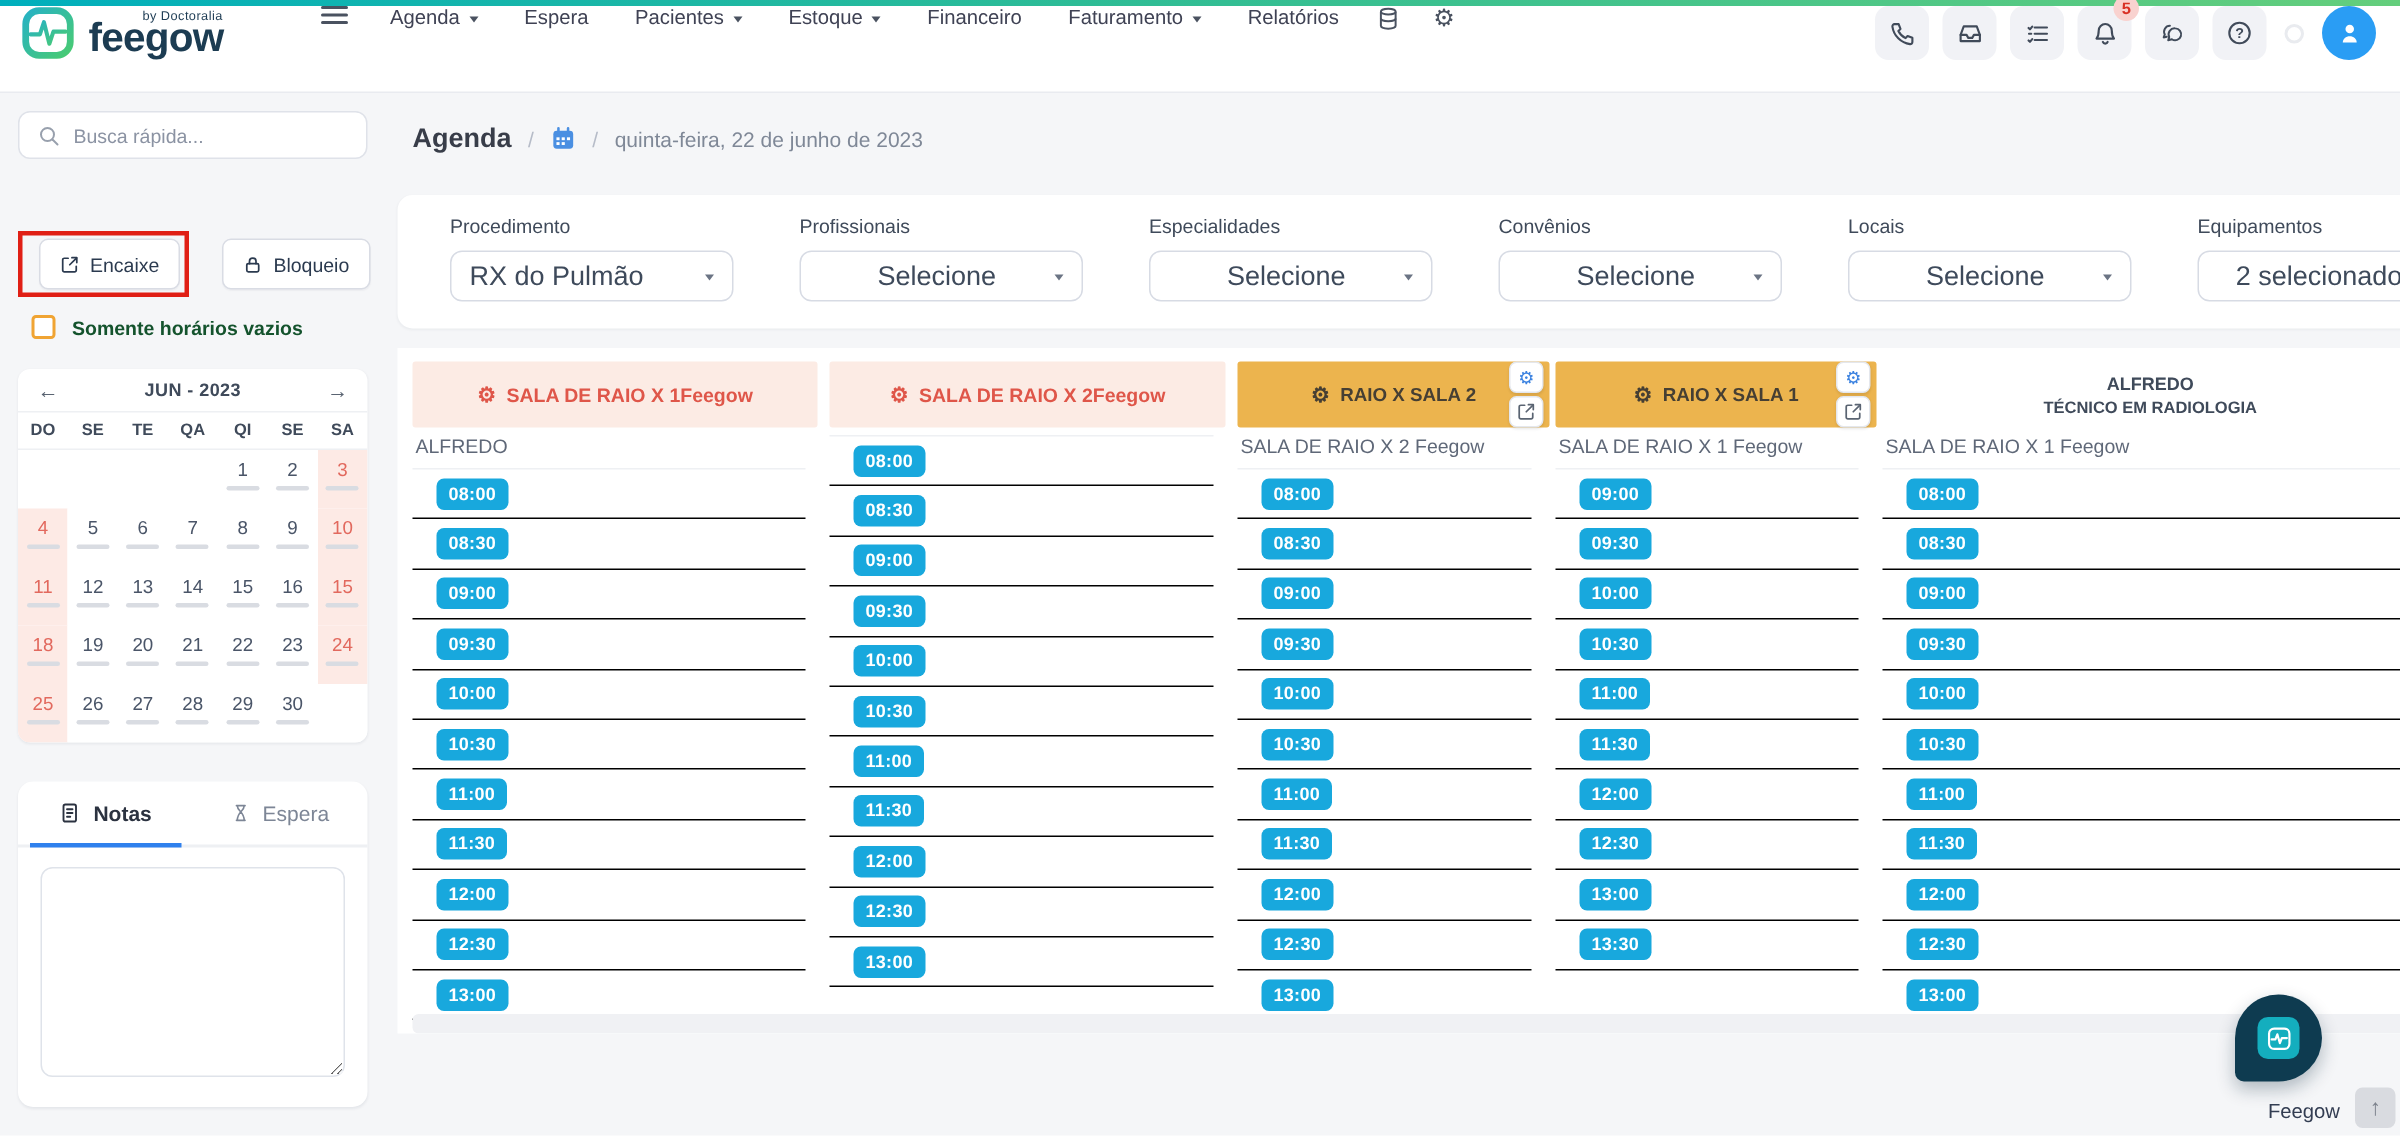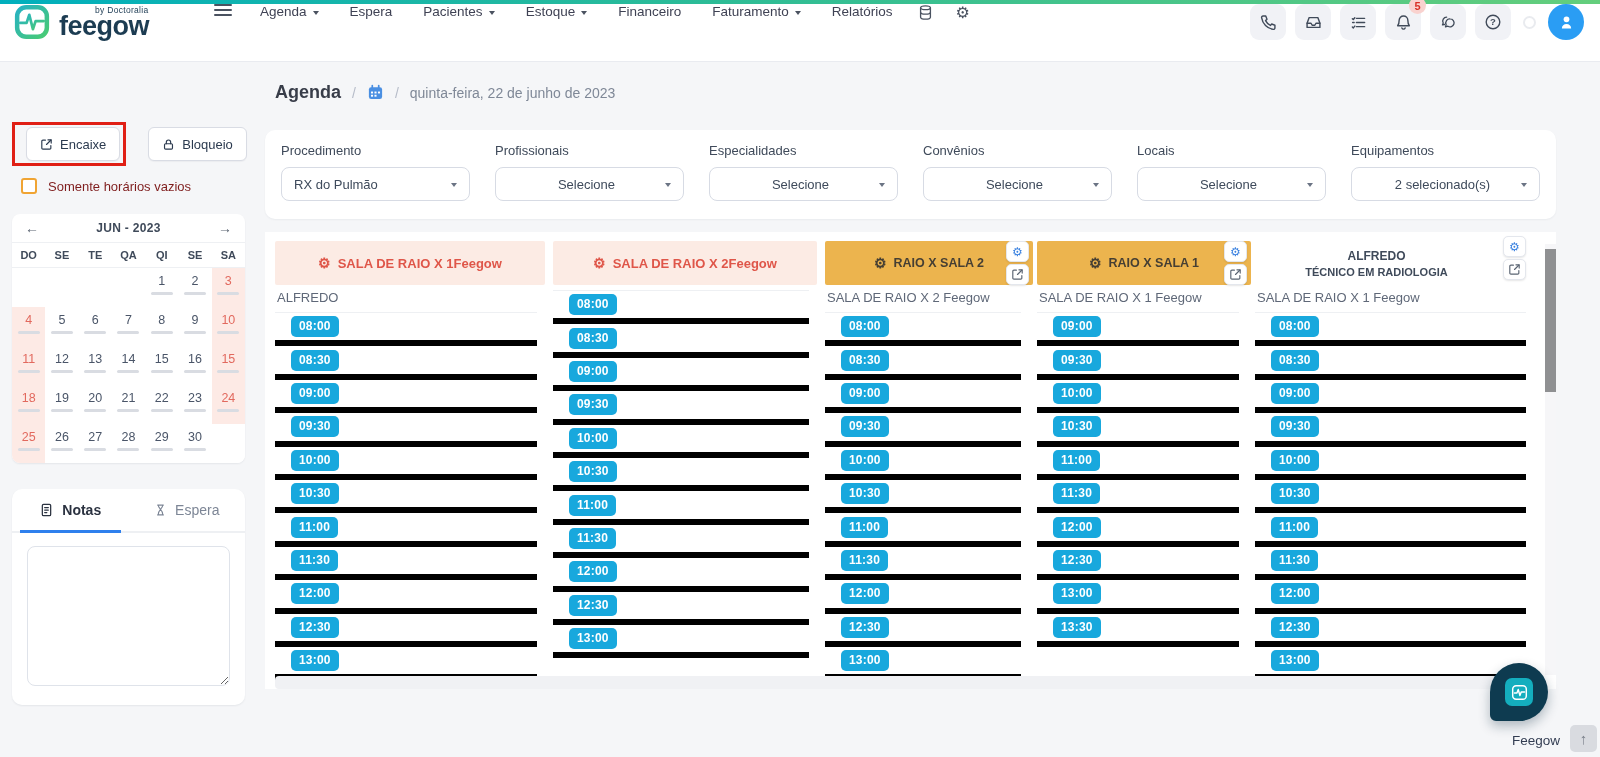--- a/index.html
+++ b/index.html
@@ -34,21 +34,21 @@
 
   .actions-row { margin-top:48px; display:flex; align-items:center; }
   .highlight-box { border:3px solid #e01f15; padding:2px 3px; }
   .action-btn { display:flex; align-items:flex-start; gap:3px; cursor:pointer; }
   .accent { width:5px; background:#2f80ed; border-radius:2px; }
   .btn { height:34px; background:#fff; border:1px solid #d9dce4; border-radius:6px; display:flex; align-items:center; gap:7px; padding:0 13px; font-size:13px; color:#2b3a4f; box-shadow:0 1px 1px rgba(20,30,50,.04); white-space:nowrap; }
   .bloqueio-wrap { margin-left:14px; }
 
   .checkbox-row { margin-top:12px; display:flex; align-items:center; gap:11px; padding-left:9px; }
   .checkbox { width:16px; height:16px; border:2px solid #f0a433; border-radius:3px; background:#fff; cursor:pointer; }
-  .checkbox-label { font-size:13px; color:#7f1d1d; }
+  .checkbox-label { font-size:13px; color:#14532d;font-weight:bold; }
 
   .calendar-card { margin-top:20px; background:#fff; border-radius:8px; box-shadow:0 1px 2px rgba(20,30,50,.07); overflow:hidden; }
   .cal-header { height:29px; display:flex; align-items:center; justify-content:space-between; padding:0 13px; border-bottom:1px solid #eef0f3; }
   .cal-arrow { color:#5a6472; font-size:14px; cursor:pointer; line-height:1; }
   .cal-title { font-size:12px; font-weight:600; color:#3f4a5a; letter-spacing:.3px; }
   .cal-weekdays { display:grid; grid-template-columns:repeat(7,1fr); height:25px; border-bottom:1px solid #eef0f3; }
   .cal-weekdays div { display:flex; align-items:center; justify-content:center; font-size:11px; font-weight:700; color:#3f4a5a; }
   .cal-grid { display:grid; grid-template-columns:repeat(7,1fr); }
   .cal-cell { height:39px; display:flex; flex-direction:column; align-items:center; padding-top:6px; font-size:12.5px; color:#4a5568; cursor:pointer; background:#fff; }
   .cal-cell .bar { width:22px; height:3px; background:#d9dce2; border-radius:2px; margin-top:4px; }
@@ -64,23 +64,23 @@
   .notes-body textarea { width:100%; height:140px; border:1px solid #dfe3ea; border-radius:8px; resize:both; font-family:inherit; font-size:13px; padding:8px; color:#3f4a5a; outline:none; }
 
   
   .main { flex:1; padding:12px 58px 0 10px; display:flex; flex-direction:column; }
   .breadcrumb { display:flex; align-items:center; gap:11px; margin:8px 0 0 10px; }
   .bc-title { font-size:18px; font-weight:700; color:#383d49; }
   .bc-sep { color:#b6bcc8; font-size:14px; }
   .bc-date { font-size:14px; color:#7f8897; }
 
   .filter-card { margin-top:27px; background:#fff; border-radius:10px; padding:13px 16px 18px; display:flex; gap:25px; box-shadow:0 1px 2px rgba(20,30,50,.05); }
-  .filter-group { display:flex; flex-direction:column; gap:9px; width:189px; }
+  .filter-group { display:flex; flex-direction:column; gap:9px; width:189px;margin-left:19px; }
   .filter-label { font-size:13px; color:#3f4a5a; }
-  .select { height:34px; border:1px solid #d7dbe4; border-radius:8px; background:#fff; display:flex; align-items:center; padding:0 12px; font-size:13px; color:#3e4a5b; cursor:pointer; }
+  .select { height:34px; border:1px solid #d7dbe4; border-radius:8px; background:#fff; display:flex; align-items:center; padding:0 12px; font-size:18px; color:#3e4a5b; cursor:pointer; }
   .select .val { flex:1; text-align:center; white-space:nowrap; overflow:hidden; }
   .select.left .val { text-align:left; }
   .select .caret { border-top-color:#6b7484; }
 
   .schedule { margin-top:13px; background:#fff; position:relative; height:457px; overflow:hidden; padding:9px 14px 0 10px; }
   .cols { display:flex; height:100%; }
   .col { position:relative; }
   .col1 { width:278px; } .col2 { width:272px; } .col3 { width:212px; } .col4 { width:218px; } .col5 { flex:1; }
   .col-header { height:44px; display:flex; align-items:center; justify-content:center; gap:7px; font-weight:700; border-radius:2px; }
   .col-header.pink { background:#fcebe4; color:#df5649; font-size:13px; margin-right:8px; }
@@ -89,21 +89,21 @@
   .col-header .line1 { font-size:12px; font-weight:700; }
   .col-header .line2 { font-size:11px; font-weight:600; }
   .gear-glyph { font-size:14px; line-height:1; }
   .col-actions { position:absolute; top:0; right:8px; display:flex; flex-direction:column; gap:2px; z-index:2; }
   .col5 .col-actions { top:-5px; right:16px; }
   .mini-btn { width:23px; height:21px; background:#fff; border:1px solid #e4e7ed; border-radius:5px; box-shadow:0 1px 2px rgba(0,0,0,.10); display:flex; align-items:center; justify-content:center; cursor:pointer; }
   .mini-btn .gear-glyph { color:#3b82e0; font-size:12px; }
   .col-subtitle { height:28px; display:flex; align-items:flex-end; padding:0 0 7px 2px; font-size:13px; color:#5f6878; border-bottom:1px solid #eef0f3; margin-right:16px; white-space:nowrap; }
   .slots { margin-right:16px; }
   .slots.no-sub { border-top:1px solid #eef0f3; margin-top:5px; }
-  .slot-row { height:33.4px; border-bottom:6px solid #000000; display:flex; align-items:center; }
+  .slot-row { height:33.4px; border-bottom:1px solid #000000; display:flex; align-items:center; }
   .chip { margin-left:16px; background:#18a8dd; color:#fff; font-size:12px; font-weight:700; padding:3px 8px 4px; border-radius:5px; letter-spacing:.2px; cursor:pointer; }
 
   .vscroll { position:absolute; top:12px; right:0; bottom:14px; width:11px; background:#f6f6f8; }
   .vthumb { width:11px; height:143px; background:#8f9092; margin-top:5px; cursor:pointer; }
   .hscroll { position:absolute; left:10px; right:20px; bottom:0; height:13px; background:#f0f1f4; border-radius:4px; cursor:pointer; }
 
   .main-footer { border-top:1px solid #e8eaef; margin-top:16px; padding:11px 0 0 6px; font-size:13px; color:#6f7685; flex:1; }
 
   
   .fab { position:absolute; right:52px; bottom:36px; width:58px; height:58px; background:#0e3b50; border-radius:50% 50% 50% 6px; display:flex; align-items:center; justify-content:center; box-shadow:0 5px 12px rgba(10,40,60,.3); cursor:pointer; z-index:5; }
@@ -215,20 +215,27 @@
         <circle cx="9" cy="6" r="2.7"></circle>
         <path d="M4.6 14.6c0-2.4 2-4.1 4.4-4.1s4.4 1.7 4.4 4.1Z"></path>
       </svg>
     </div>
   </div>
 </div>
 
 <div class="layout">
 
   <div class="sidebar">
+    <div class="search-box">
+      <svg width="15" height="15" viewBox="0 0 18 18" fill="none" stroke="#98a0ad" stroke-width="1.6" stroke-linecap="round">
+        <circle cx="8" cy="8" r="5.2"></circle>
+          <path d="M12 12l4 4"></path>
+      </svg>
+      <input type="text" placeholder="Busca rápida..." style="">
+    </div>
 
     <div class="actions-row">
       <div class="highlight-box">
         <div class="action-btn">
           <div class="accent"></div>
           <div class="btn">
             <svg width="13" height="13" viewBox="0 0 18 18" fill="none" stroke="#2b3a4f" stroke-width="1.6" stroke-linecap="round" stroke-linejoin="round">
               <path d="M7.5 3H4a1.5 1.5 0 0 0-1.5 1.5V14A1.5 1.5 0 0 0 4 15.5h9.5A1.5 1.5 0 0 0 15 14v-3.5"></path>
                 <path d="M11 2.5h4.5V7"></path>
                 <path d="M15.2 2.8 9 9"></path>

